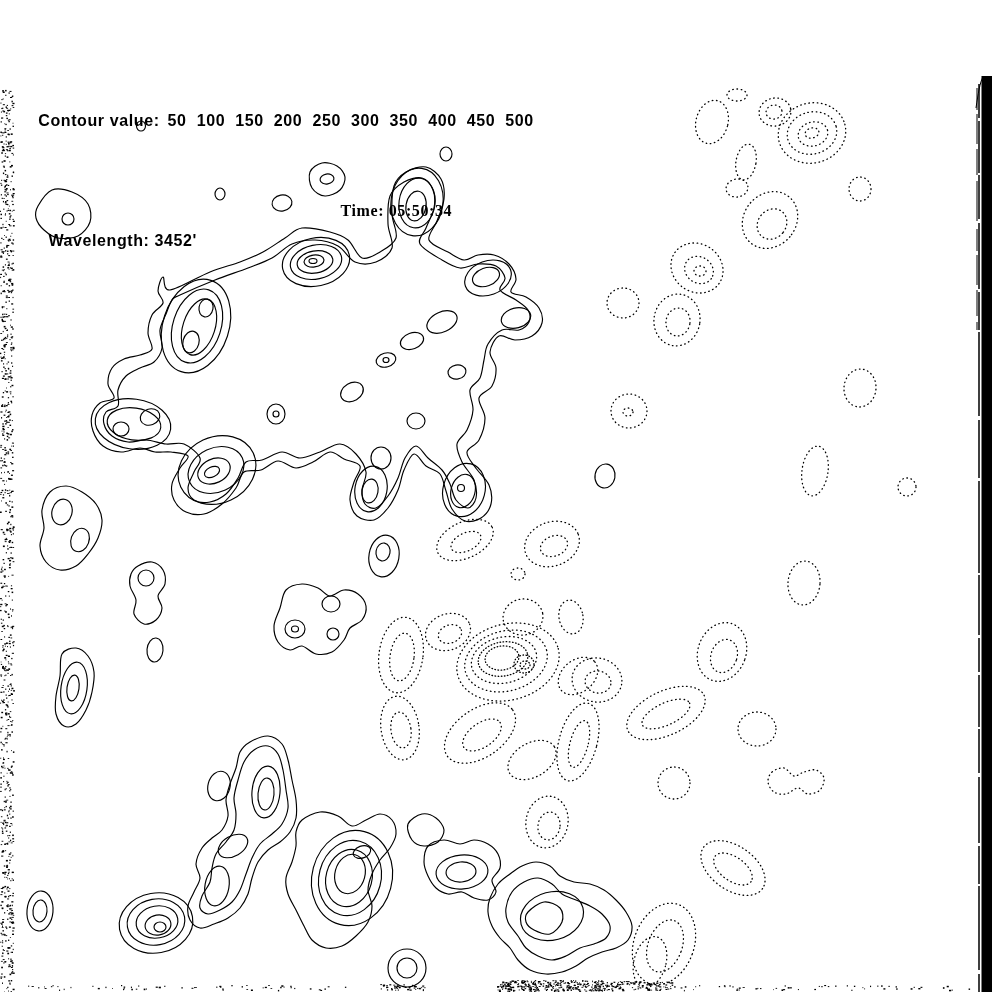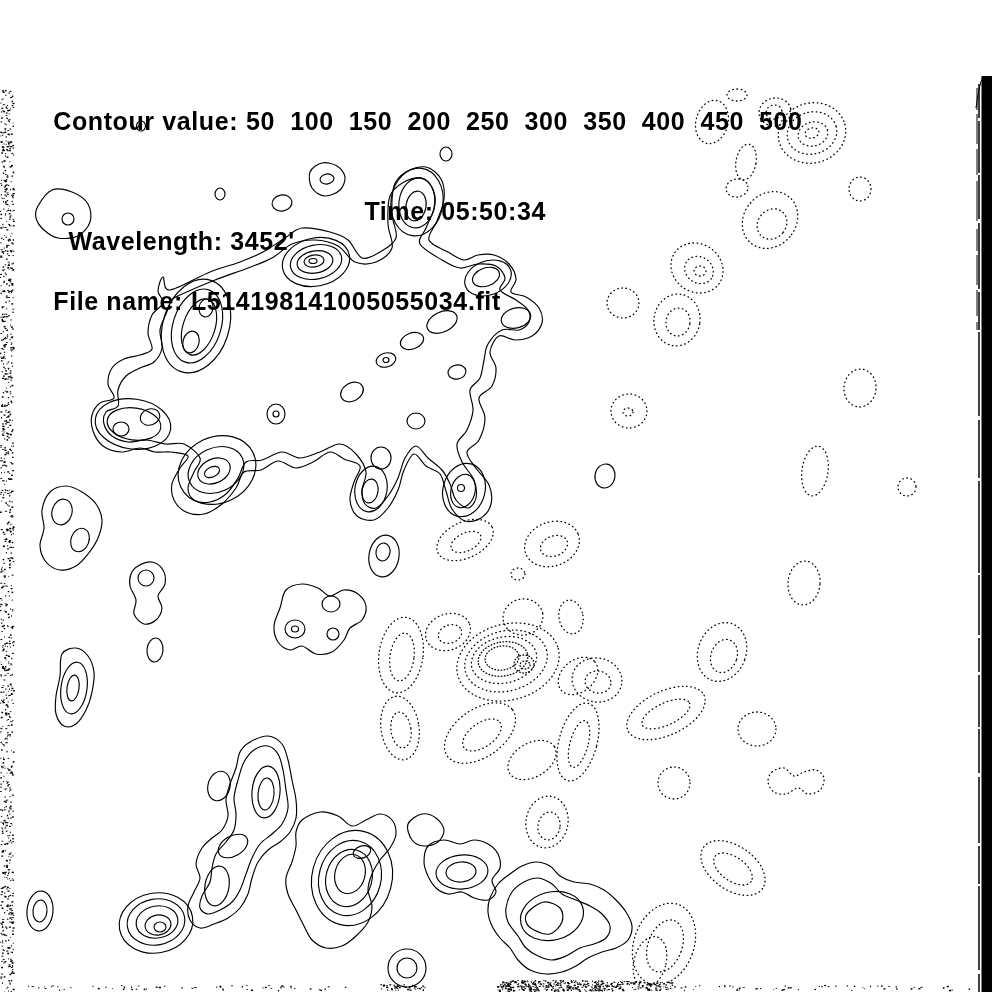--- a/index.html
+++ b/index.html
@@ -1,24 +1,24 @@
 <!DOCTYPE html>
 <html><head>
 <meta charset="utf-8">
 <style>
   html,body{margin:0;padding:0;background:#fff;}
   .screen{position:relative;width:992px;height:992px;background:#ffffff;overflow:hidden;
           font-family:"Liberation Sans",sans-serif;color:#000;}
   svg.plot{position:absolute;left:0;top:0;}
-  .hdr{position:absolute;left:8px;top:16px;z-index:2;font-weight:bold;font-size:25px;
+  .hdr{position:absolute;left:8px;top:16px;z-index:2;font-weight:bold;font-size:16px;
        letter-spacing:0.6px;line-height:30px;white-space:pre;}
   .hline{position:relative;height:30px;}
   .lbl,.val{display:inline;}
   .vals{margin-left:8px;}
-  .time-group{position:absolute;left:296px;top:0;}
+  .time-group{position:absolute;left:296px;top:0;font-family:Liberation Serif, serif;}
   .file-val{margin-left:8px;}
   .solidc{fill:none;stroke:#000;stroke-width:1.15;}
   .dottedc{fill:none;stroke:#000;stroke-width:1.3;stroke-dasharray:0.6 3.6;stroke-linecap:round;}
   .densec{fill:none;stroke:#000;stroke-width:1.3;stroke-dasharray:0.6 2.5;stroke-linecap:round;}
   .noise{fill:#000;}
   .bar{fill:#000;}
   .barline{stroke:#000;fill:none;}
 </style>
 </head>
 <body>
@@ -1778,18 +1778,15 @@
       <span class="lbl">Contour value:</span><span class="val vals">50  100  150  200  250  300  350  400  450  500</span>
     </div>
     <div class="hline">
       <span>
         <span class="lbl">Wavelength: </span><span class="val">3452'</span>
       </span>
       <span class="time-group">
         <span class="lbl">Time: </span><span class="val">05:50:34</span>
       </span>
     </div>
-    <div class="hline">
-      <span class="lbl">File name:</span><span class="val file-val">L514198141005055034.fit</span>
-    </div>
   </div>
 
 </div>
 
 </body></html>

